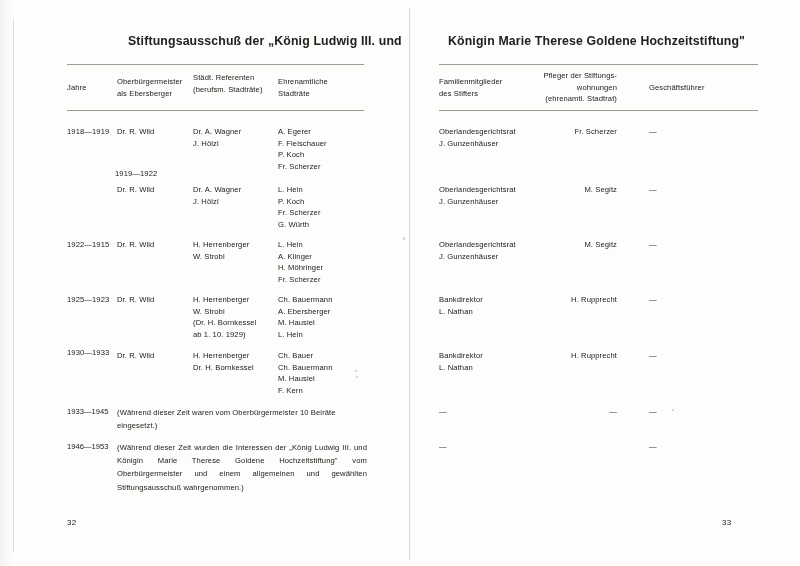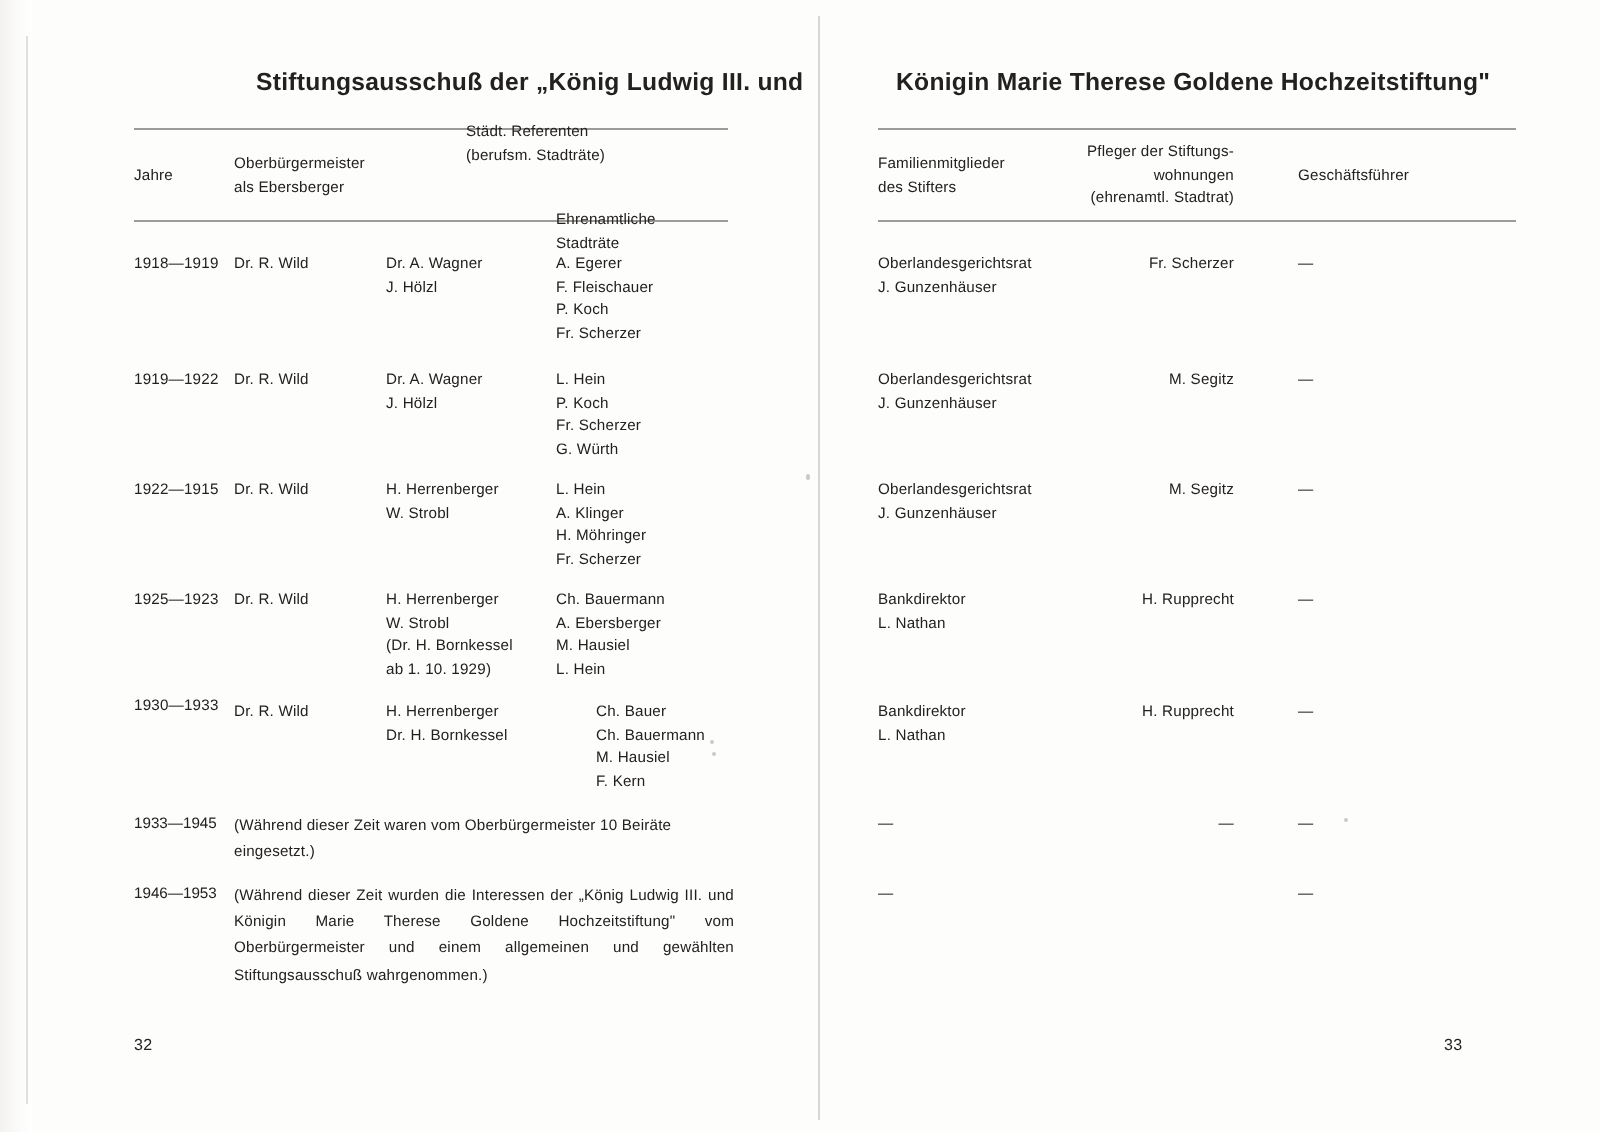--- a/index.html
+++ b/index.html
@@ -150,35 +150,35 @@
   <div class="page" id="page-left">
 
     <div class="page-title" id="title-left">Stiftungsausschuß der „König Ludwig III. und</div>
 
     <div class="rule" id="rule-l-top"></div>
     <div class="rule" id="rule-l-bottom"></div>
 
     <div class="cell hdr lc0" style="top:82px;">Jahre</div>
     <div class="cell hdr lc1" style="top:76px;">Oberbürgermeister
 als Ebersberger</div>
-    <div class="cell hdr lc2" style="top:60px;margin-left:40px;">Städt. Referenten
+    <div class="cell hdr lc2" style="top:72px;">Städt. Referenten
 (berufsm. Stadträte)</div>
-    <div class="cell hdr lc3" style="top:76px;margin-top:28px;">Ehrenamtliche
+    <div class="cell hdr lc3" style="top:76px;">Ehrenamtliche
 Stadträte</div>
 
     <div class="cell lc0 years" style="top:126px;">1918—1919</div>
     <div class="cell lc1" style="top:126px;">Dr. R. Wild</div>
     <div class="cell lc2" style="top:126px;">Dr. A. Wagner
 J. Hölzl</div>
     <div class="cell lc3" style="top:126px;">A. Egerer
 F. Fleischauer
 P. Koch
 Fr. Scherzer</div>
 
-    <div class="cell lc0 years" style="top:184px;">1919—1922</div>
+    <div class="cell lc0 years" style="top:168px;margin-left:48px;">1919—1922</div>
     <div class="cell lc1" style="top:184px;">Dr. R. Wild</div>
     <div class="cell lc2" style="top:184px;">Dr. A. Wagner
 J. Hölzl</div>
     <div class="cell lc3" style="top:184px;">L. Hein
 P. Koch
 Fr. Scherzer
 G. Würth</div>
 
     <div class="cell lc0 years" style="top:239px;">1922—1915</div>
     <div class="cell lc1" style="top:239px;">Dr. R. Wild</div>
@@ -197,21 +197,21 @@
 ab 1. 10. 1929)</div>
     <div class="cell lc3" style="top:294px;">Ch. Bauermann
 A. Ebersberger
 M. Hausiel
 L. Hein</div>
 
     <div class="cell lc0 years" style="top:347px;">1930—1933</div>
     <div class="cell lc1" style="top:350px;">Dr. R. Wild</div>
     <div class="cell lc2" style="top:350px;">H. Herrenberger
 Dr. H. Bornkessel</div>
-    <div class="cell lc3" style="top:350px;margin-left:20px;">Ch. Bauer
+    <div class="cell lc3" style="top:350px;">Ch. Bauer
 Ch. Bauermann
 M. Hausiel
 F. Kern</div>
 
     <div class="note-label" style="top:406px;">1933—1945</div>
     <div class="note-body" id="note-1-body">(Während dieser Zeit waren vom Oberbürgermeister 10 Beiräte eingesetzt.)</div>
 
     <div class="note-label" style="top:441px;">1946—1953</div>
     <div class="note-body" id="note-2-body">(Während dieser Zeit wurden die Interessen der „König Ludwig III. und Königin Marie Therese Goldene Hochzeitstiftung" vom Oberbürgermeister und einem allgemeinen und gewählten Stiftungsausschuß wahrgenommen.)</div>
 

